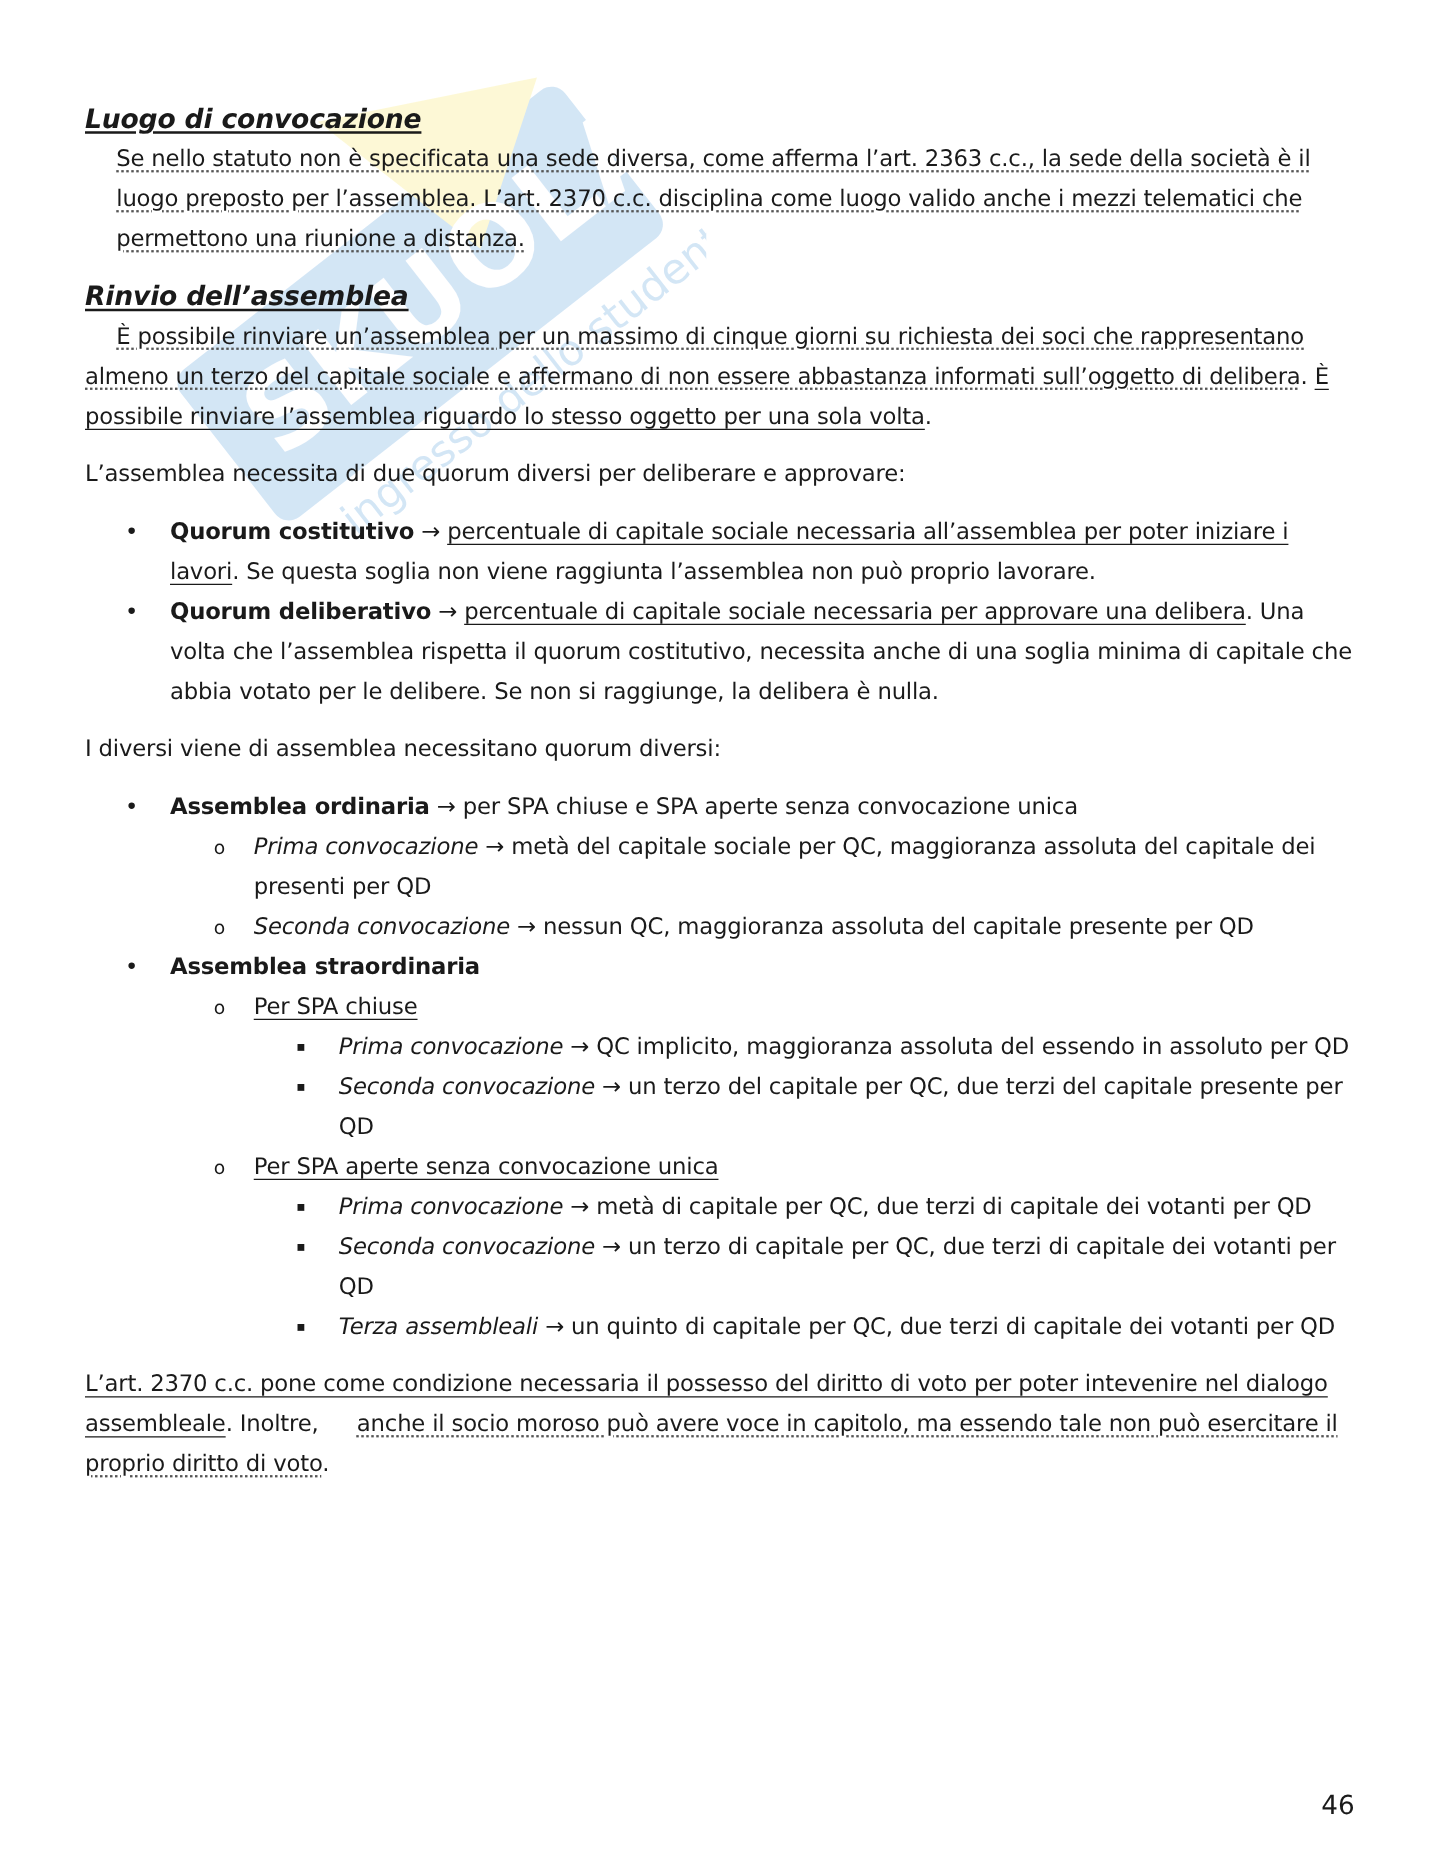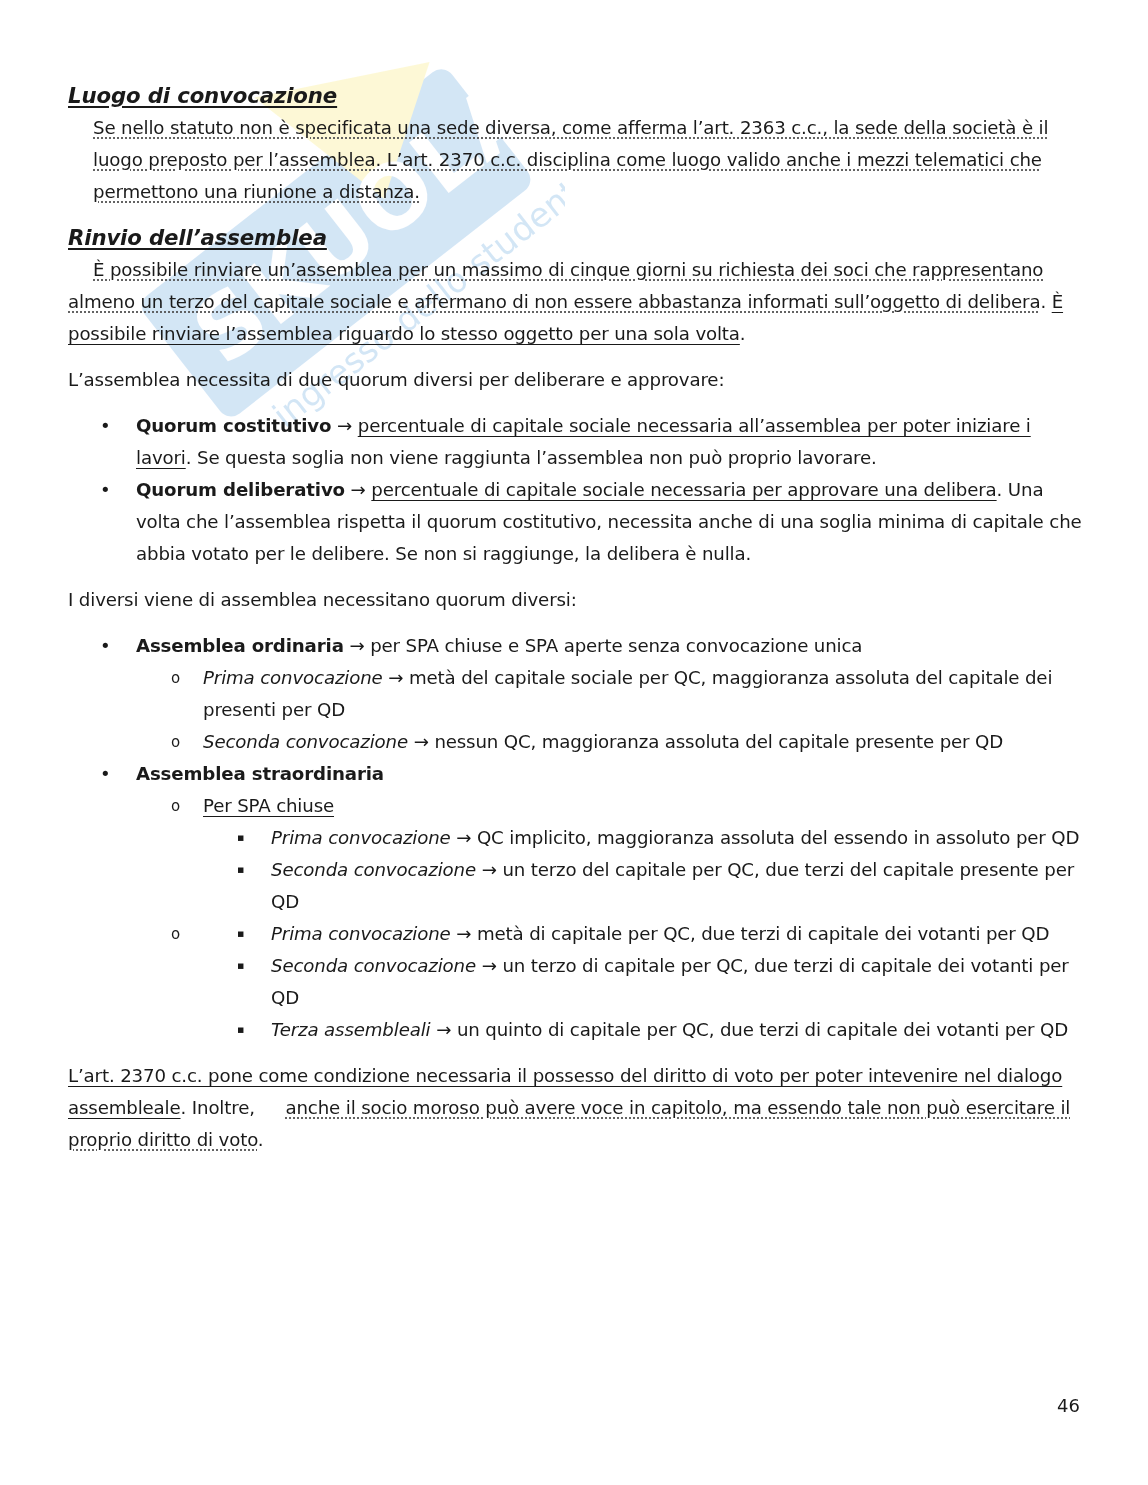--- a/index.html
+++ b/index.html
@@ -30,21 +30,21 @@
   li { position: relative; }
   .l1 { padding-left: 68px; }
   .l2 { padding-left: 135px; }
   .l3 { padding-left: 203px; }
   .mk { position: absolute; top: 0; font-size: 18px; line-height: 32px; }
   .l1 > .mk { left: 32px; }
   .l2 > .mk { left: 103px; font-size: 15px; }
   .l3 > .mk { left: 169px; font-size: 11px; }
   .gap-bot { margin-bottom: 14px; }
   .page-num {
-    position: absolute; left: 1057px; top: 1394px; font-size: 18px; line-height: 24px;
+    position: absolute; left: 1057px; top: 1432px; font-size: 21px; line-height: 24px;
   }
 </style>
 </head>
 <body>
 
 <svg class="watermark" viewBox="0 0 470 390">
   <g transform="rotate(-38 235 195)">
     <rect x="40" y="130" width="390" height="150" rx="14" fill="#3d8fd6"></rect>
     <polygon points="260,40 420,120 300,200" fill="#f7e34a"></polygon>
     <text x="70" y="235" font-size="88" font-weight="bold" fill="#ffffff" font-family="DejaVu Sans, sans-serif">SKUOLA</text>
@@ -120,20 +120,21 @@
         <span>QC implicito, maggioranza assoluta del essendo in assoluto per QD</span>
       </li>
       <li class="l3">
         <span class="mk">▪</span>
         <span class="i">Seconda convocazione</span>
         <span>→</span>
         <span>un terzo del capitale per QC, due terzi del capitale presente per QD</span>
       </li>
       <li class="l2">
         <span class="mk">o</span>
+        <span class="sol">Per SPA aperte senza convocazione unica</span>
       </li>
       <li class="l3">
         <span class="mk">▪</span>
         <span class="i">Prima convocazione</span>
         <span>→</span>
         <span>metà di capitale per QC, due terzi di capitale dei votanti per QD</span>
       </li>
       <li class="l3">
         <span class="mk">▪</span>
         <span class="i">Seconda convocazione</span>

